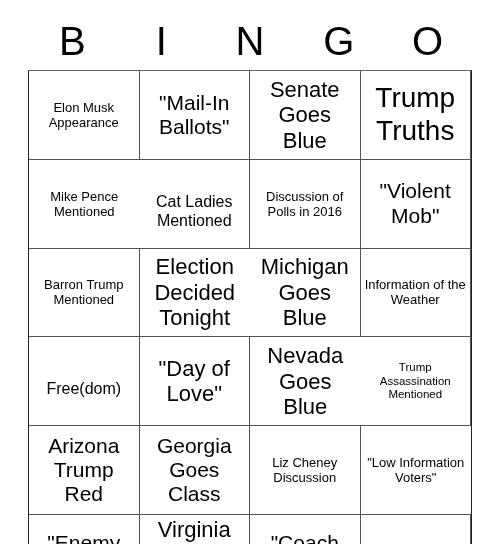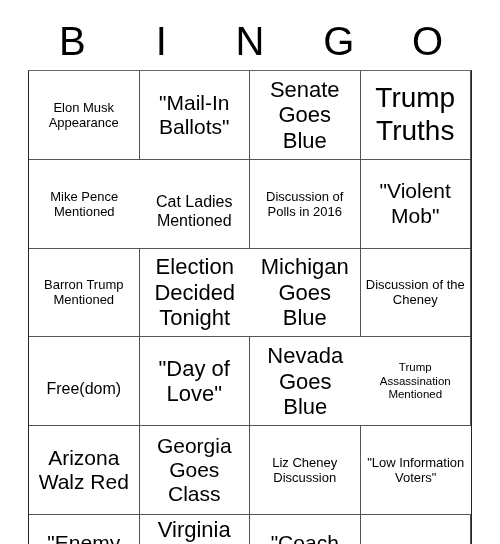--- a/index.html
+++ b/index.html
@@ -127,37 +127,37 @@
         <span class="cell-text sz-s">Barron Trump Mentioned</span>
       </div>
     <div class="cell">
         <span class="cell-text sz-l">Election Decided Tonight</span>
       </div>
 
     <div class="cell">
         <span class="cell-text sz-l">Michigan Goes Blue</span>
       </div>
     <div class="cell">
-        <span class="cell-text sz-s">Discussion of the Cheney</span>
+        <span class="cell-text sz-s">Information of the Weather</span>
       </div>
     <div class="cell">
         <span class="cell-text sz-m">Free(dom)</span>
       </div>
     <div class="cell">
         <span class="cell-text sz-l">"Day of Love"</span>
       </div>
     <div class="cell">
         <span class="cell-text sz-l">Nevada Goes Blue</span>
       </div>
 
     <div class="cell">
         <span class="cell-text sz-xs">Trump Assassination Mentioned</span>
       </div>
     <div class="cell">
-        <span class="cell-text sz-xl">Arizona Walz Red</span>
+        <span class="cell-text sz-xl">Arizona Trump Red</span>
       </div>
     <div class="cell">
         <span class="cell-text sz-xl">Georgia Goes Class</span>
       </div>
     <div class="cell">
         <span class="cell-text sz-s">Liz Cheney Discussion</span>
       </div>
 
     <div class="cell">
         <span class="cell-text sz-s">"Low Information Voters"</span>

